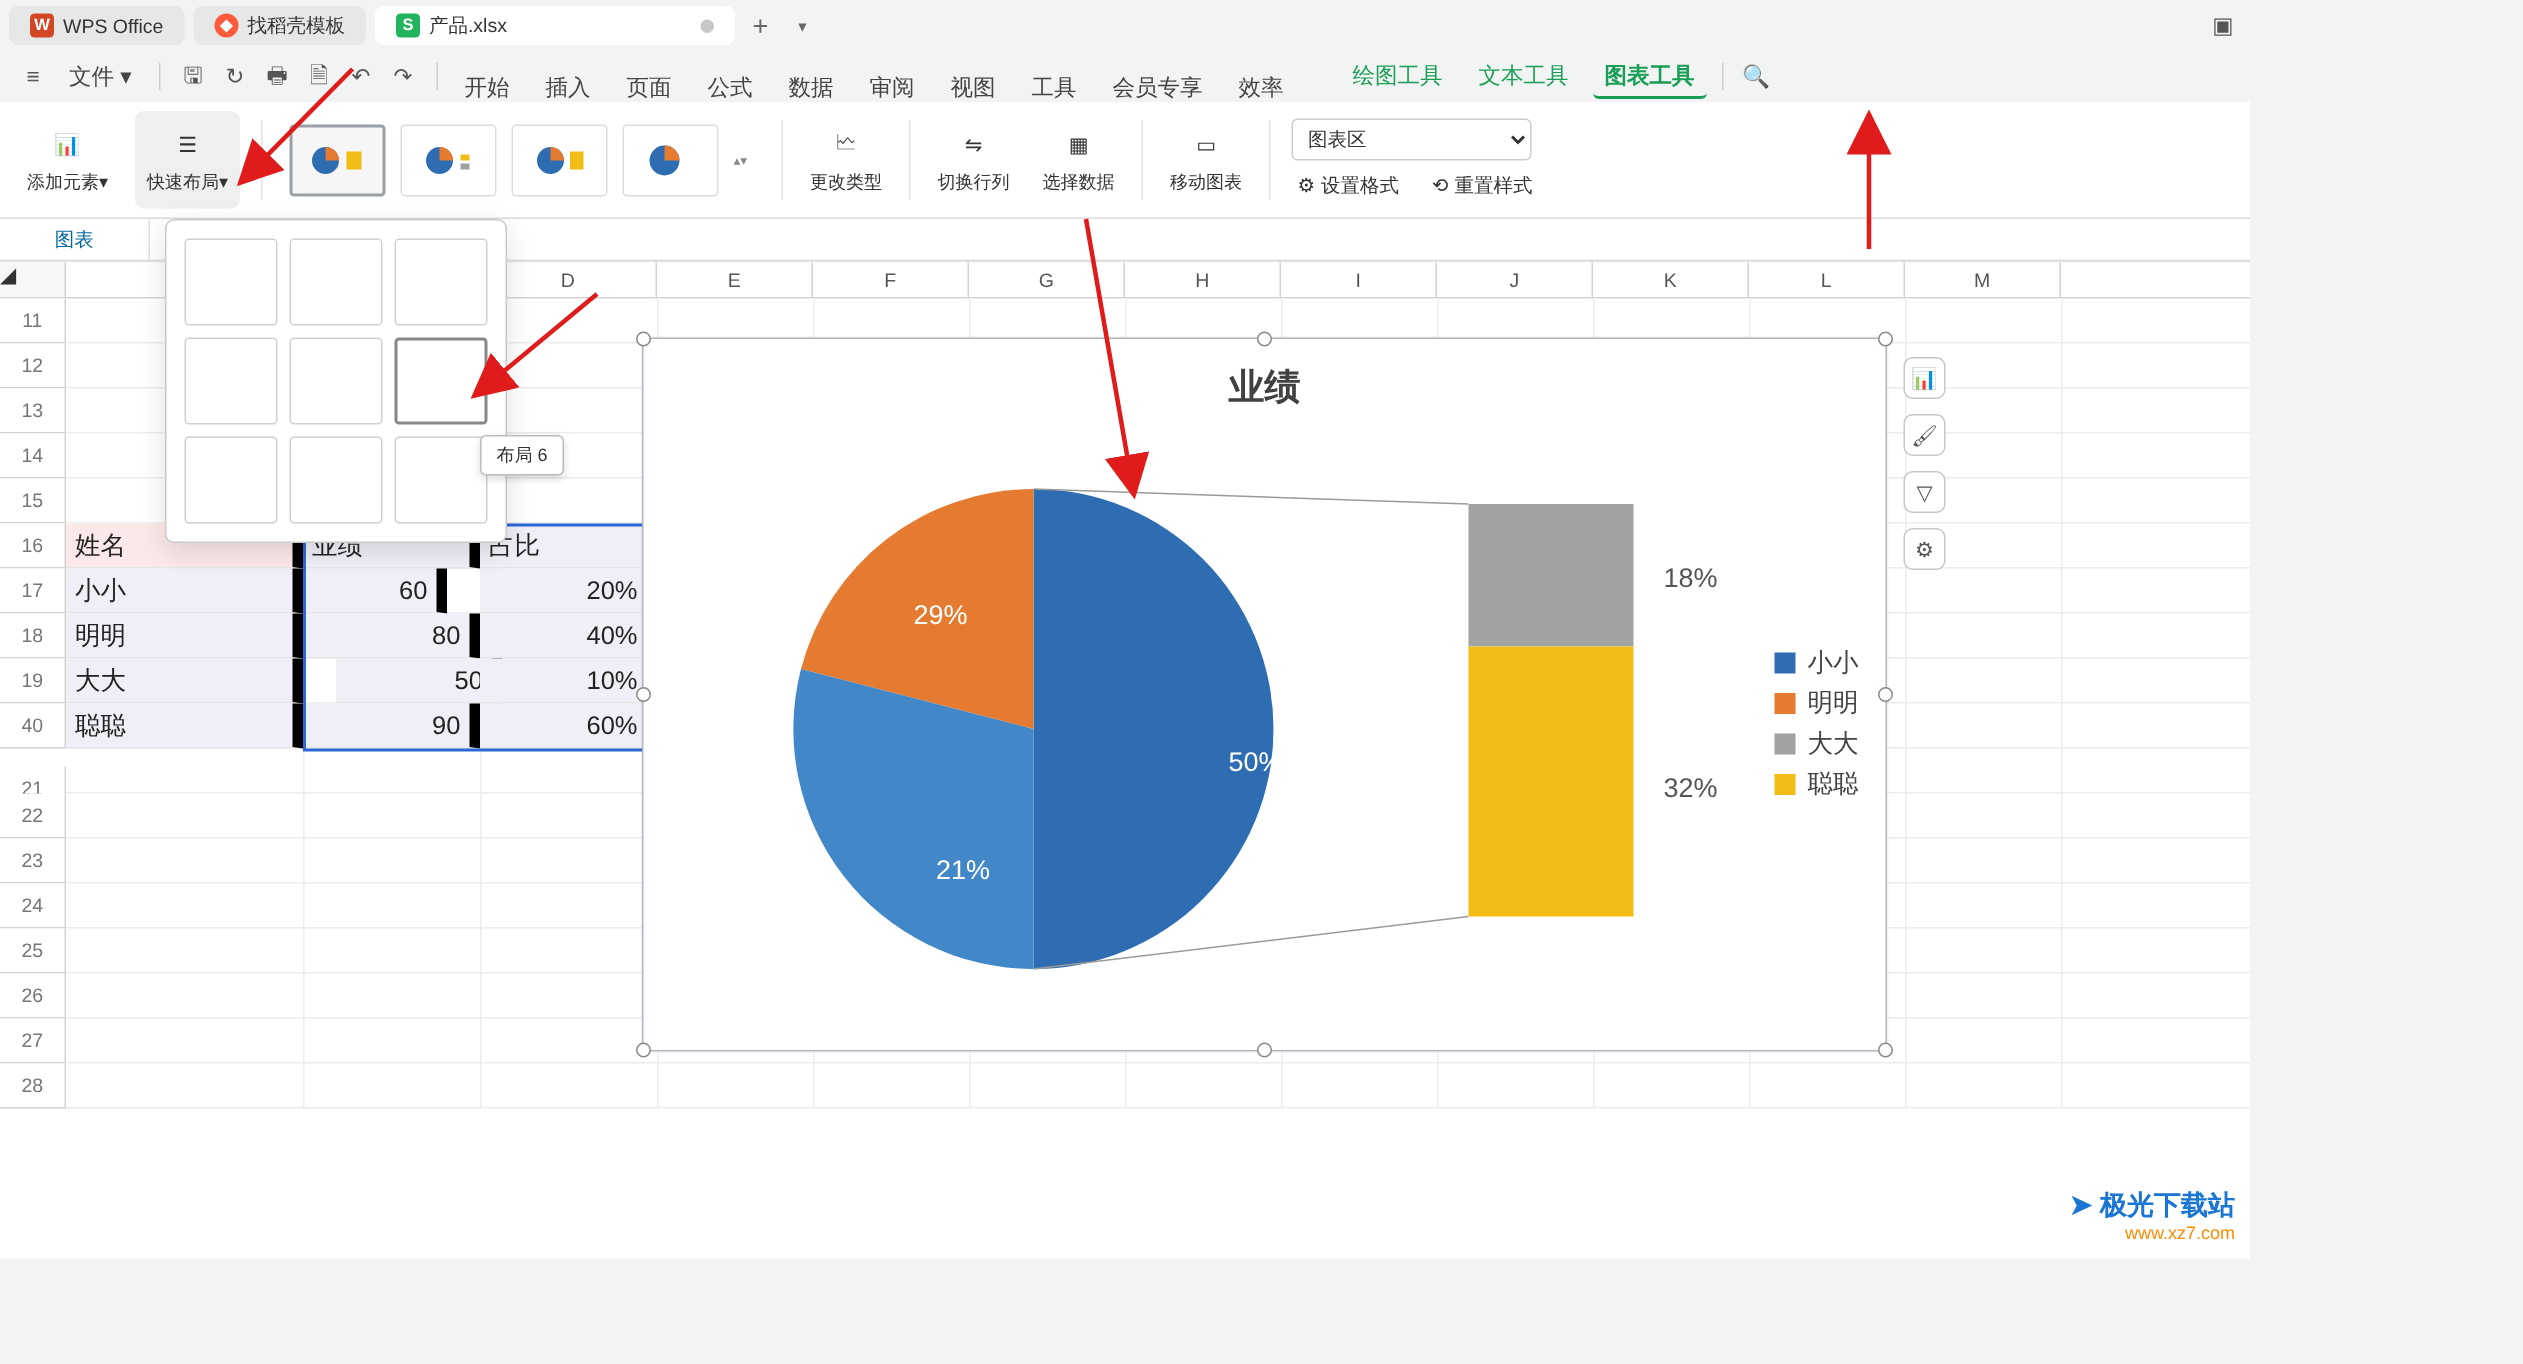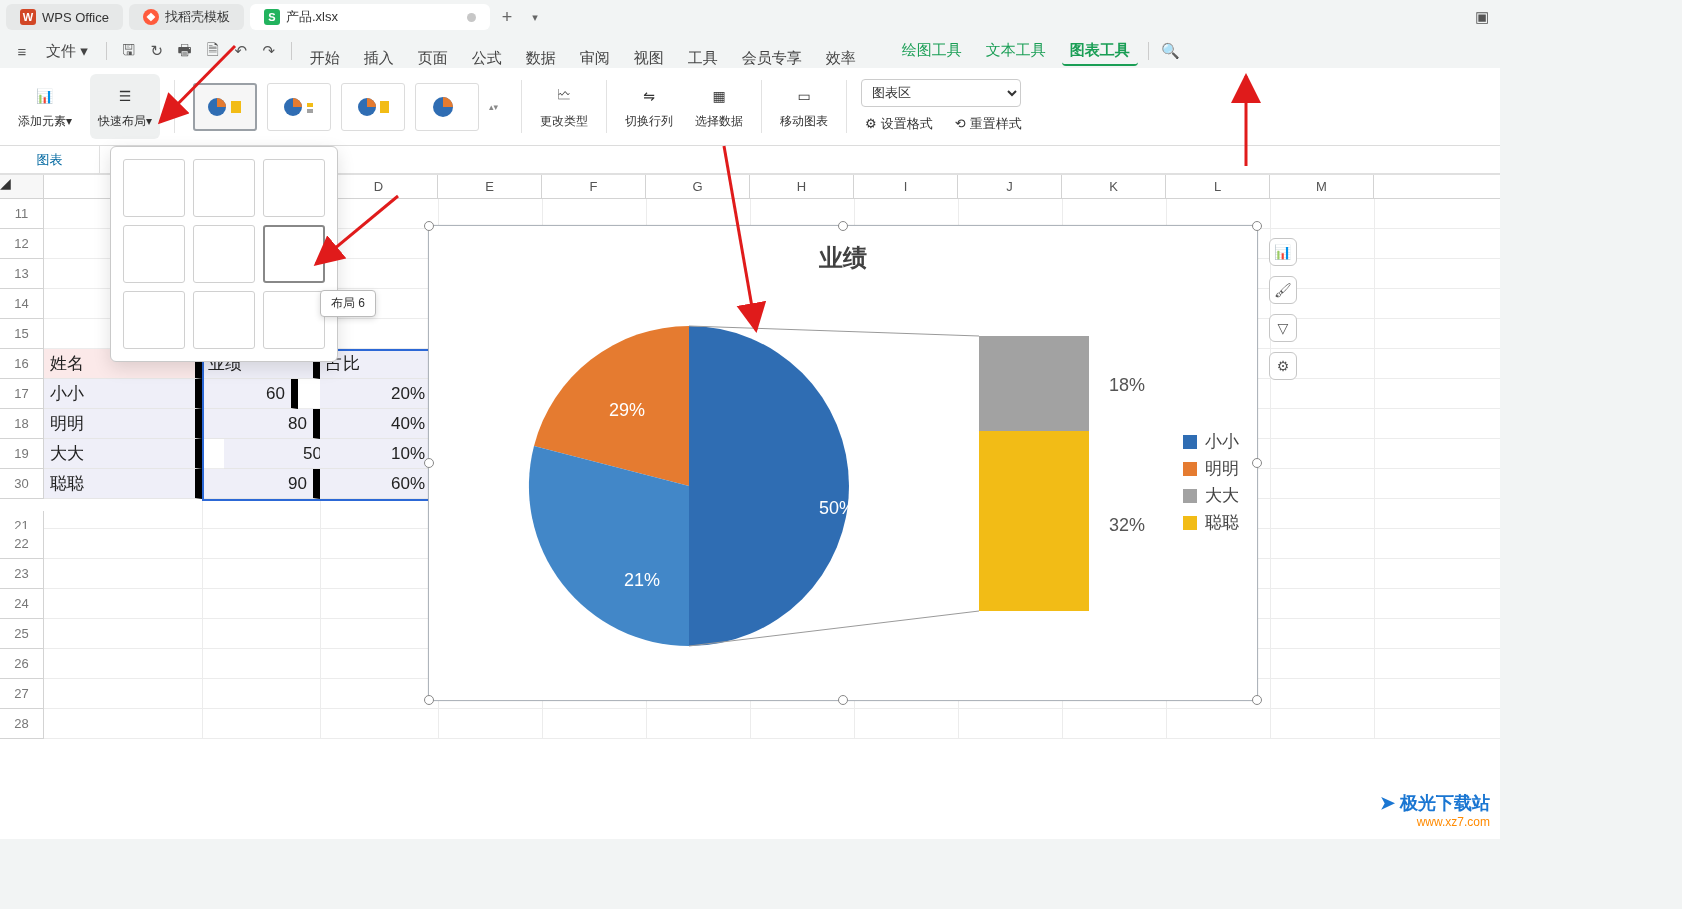--- a/index.html
+++ b/index.html
@@ -271,21 +271,21 @@
         <div class="rh" style="top: 120px;">15</div>
         <div style="position: absolute; left: 44px; top: 149px; height: 1px; width: 1456px; background: rgb(236, 236, 236);"></div>
         <div class="rh" style="top: 150px;">16</div>
         <div style="position: absolute; left: 44px; top: 179px; height: 1px; width: 1456px; background: rgb(236, 236, 236);"></div>
         <div class="rh" style="top: 180px;">17</div>
         <div style="position: absolute; left: 44px; top: 209px; height: 1px; width: 1456px; background: rgb(236, 236, 236);"></div>
         <div class="rh" style="top: 210px;">18</div>
         <div style="position: absolute; left: 44px; top: 239px; height: 1px; width: 1456px; background: rgb(236, 236, 236);"></div>
         <div class="rh" style="top: 240px;">19</div>
         <div style="position: absolute; left: 44px; top: 269px; height: 1px; width: 1456px; background: rgb(236, 236, 236);"></div>
-        <div class="rh" style="top: 270px;">30</div>
+        <div class="rh" style="top: 270px;">40</div>
         <div style="position: absolute; left: 44px; top: 299px; height: 1px; width: 1456px; background: rgb(236, 236, 236);"></div>
         <div class="rh" style="top: 312px;">21</div>
         <div style="position: absolute; left: 44px; top: 329px; height: 1px; width: 1456px; background: rgb(236, 236, 236);"></div>
         <div class="rh" style="top: 330px;">22</div>
         <div style="position: absolute; left: 44px; top: 359px; height: 1px; width: 1456px; background: rgb(236, 236, 236);"></div>
         <div class="rh" style="top: 360px;">23</div>
         <div style="position: absolute; left: 44px; top: 389px; height: 1px; width: 1456px; background: rgb(236, 236, 236);"></div>
         <div class="rh" style="top: 390px;">24</div>
         <div style="position: absolute; left: 44px; top: 419px; height: 1px; width: 1456px; background: rgb(236, 236, 236);"></div>
         <div class="rh" style="top: 420px;">25</div>

